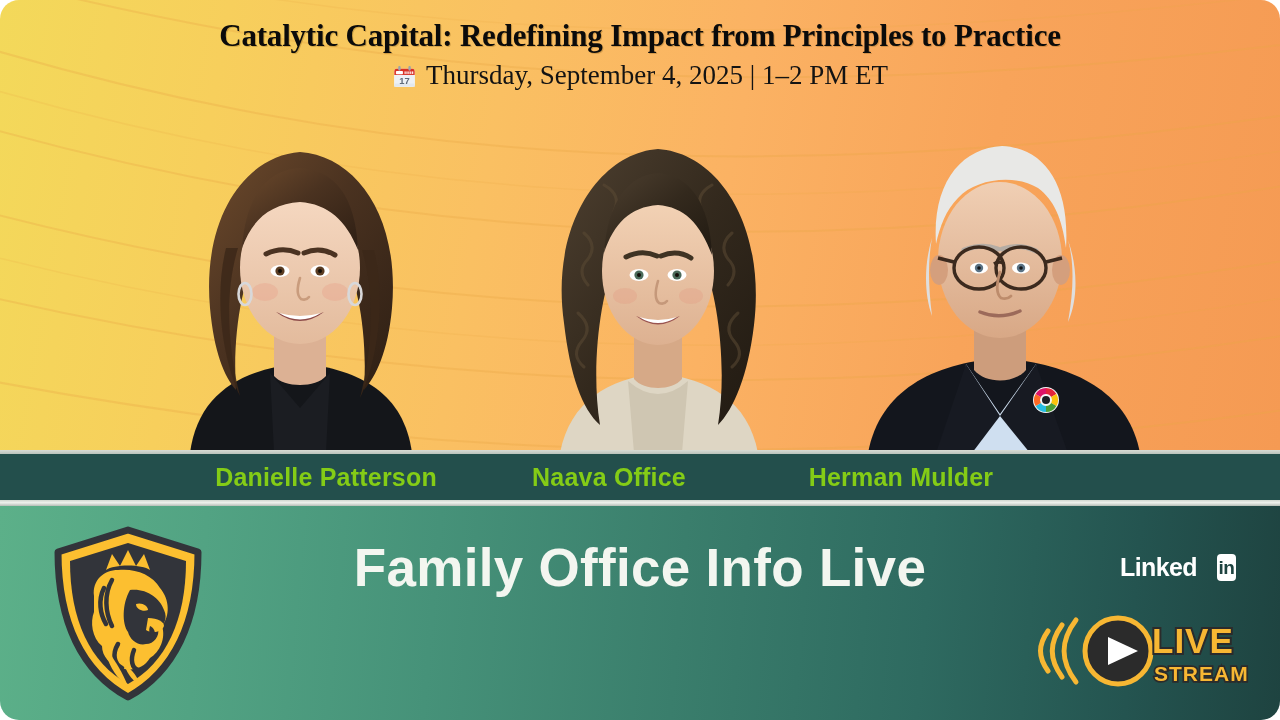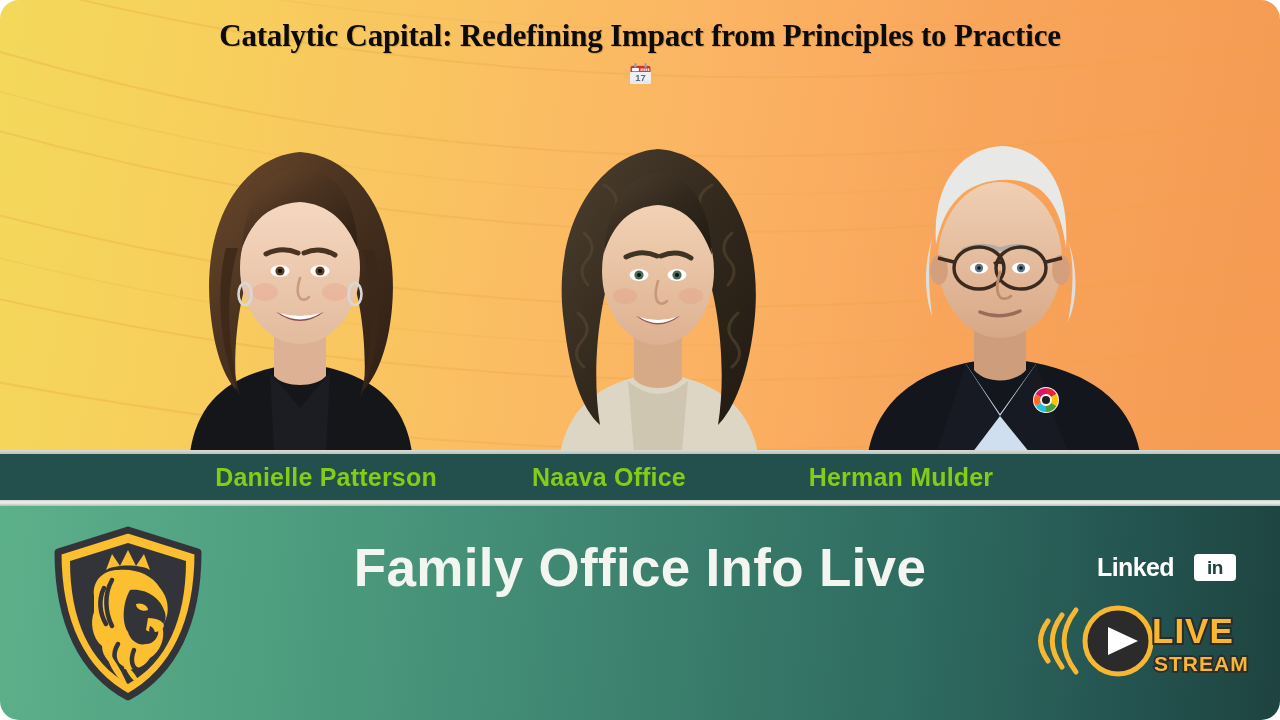--- a/index.html
+++ b/index.html
@@ -195,36 +195,36 @@
   }
   .li-word {
     font-family:"Liberation Sans", sans-serif;
     font-weight:700;
     font-size:25px;
     color:#ffffff;
     letter-spacing:-0.6px;
     line-height:1;
   }
   .li-in {
-    width:42px; height:27px;
+    width:19px; height:27px;
     background:#ffffff;
     border-radius:4px;
     display:flex;
     align-items:center;
     justify-content:center;
     font-family:"Liberation Sans", sans-serif;
     font-weight:700;
     font-size:19px;
     color:#1E4340;
     line-height:1;
     letter-spacing:-0.5px;
     padding-bottom:1px;
   }
   .live-stream {
-    position:absolute; left:0; top:39px;
+    position:absolute; left:0; top:49px;
     width:220px; height:92px;
   }
   .live-stream svg { display:block; width:220px; height:92px; }
 </style>
 </head>
 <body>
 
 <div class="banner">
 
   <div class="hero">
@@ -262,20 +262,21 @@
               <rect x="23.2" y="9.5" width="1.6" height="3.2"></rect>
               <rect x="25.6" y="9.5" width="1.6" height="3.2"></rect>
             </g>
             <rect x="3" y="14" width="26" height="15" rx="0" fill="#EDF1F5"></rect>
             <rect x="3" y="25" width="26" height="4" rx="0" fill="#E2E8EE"></rect>
             <text x="16" y="25.5" font-family="Liberation Sans, sans-serif" font-size="12" font-weight="700" fill="#5F6B7A" text-anchor="middle">17</text>
             <rect x="8" y="2.5" width="3" height="6" rx="1.4" fill="#9aa3ad"></rect>
             <rect x="21" y="2.5" width="3" height="6" rx="1.4" fill="#9aa3ad"></rect>
           </svg>
         </span>
+        <span>Thursday, September 4, 2025 | 1–2 PM ET</span>
       </div>
     </div>
 
     <div class="photos">
 
       <div class="photo" id="photo-1">
         <svg viewBox="0 0 300 345" width="300" height="345">
           <defs>
             <linearGradient id="hair1" x1="0" y1="0" x2="1" y2="1">
               <stop offset="0" stop-color="#6d4a2c"></stop>

